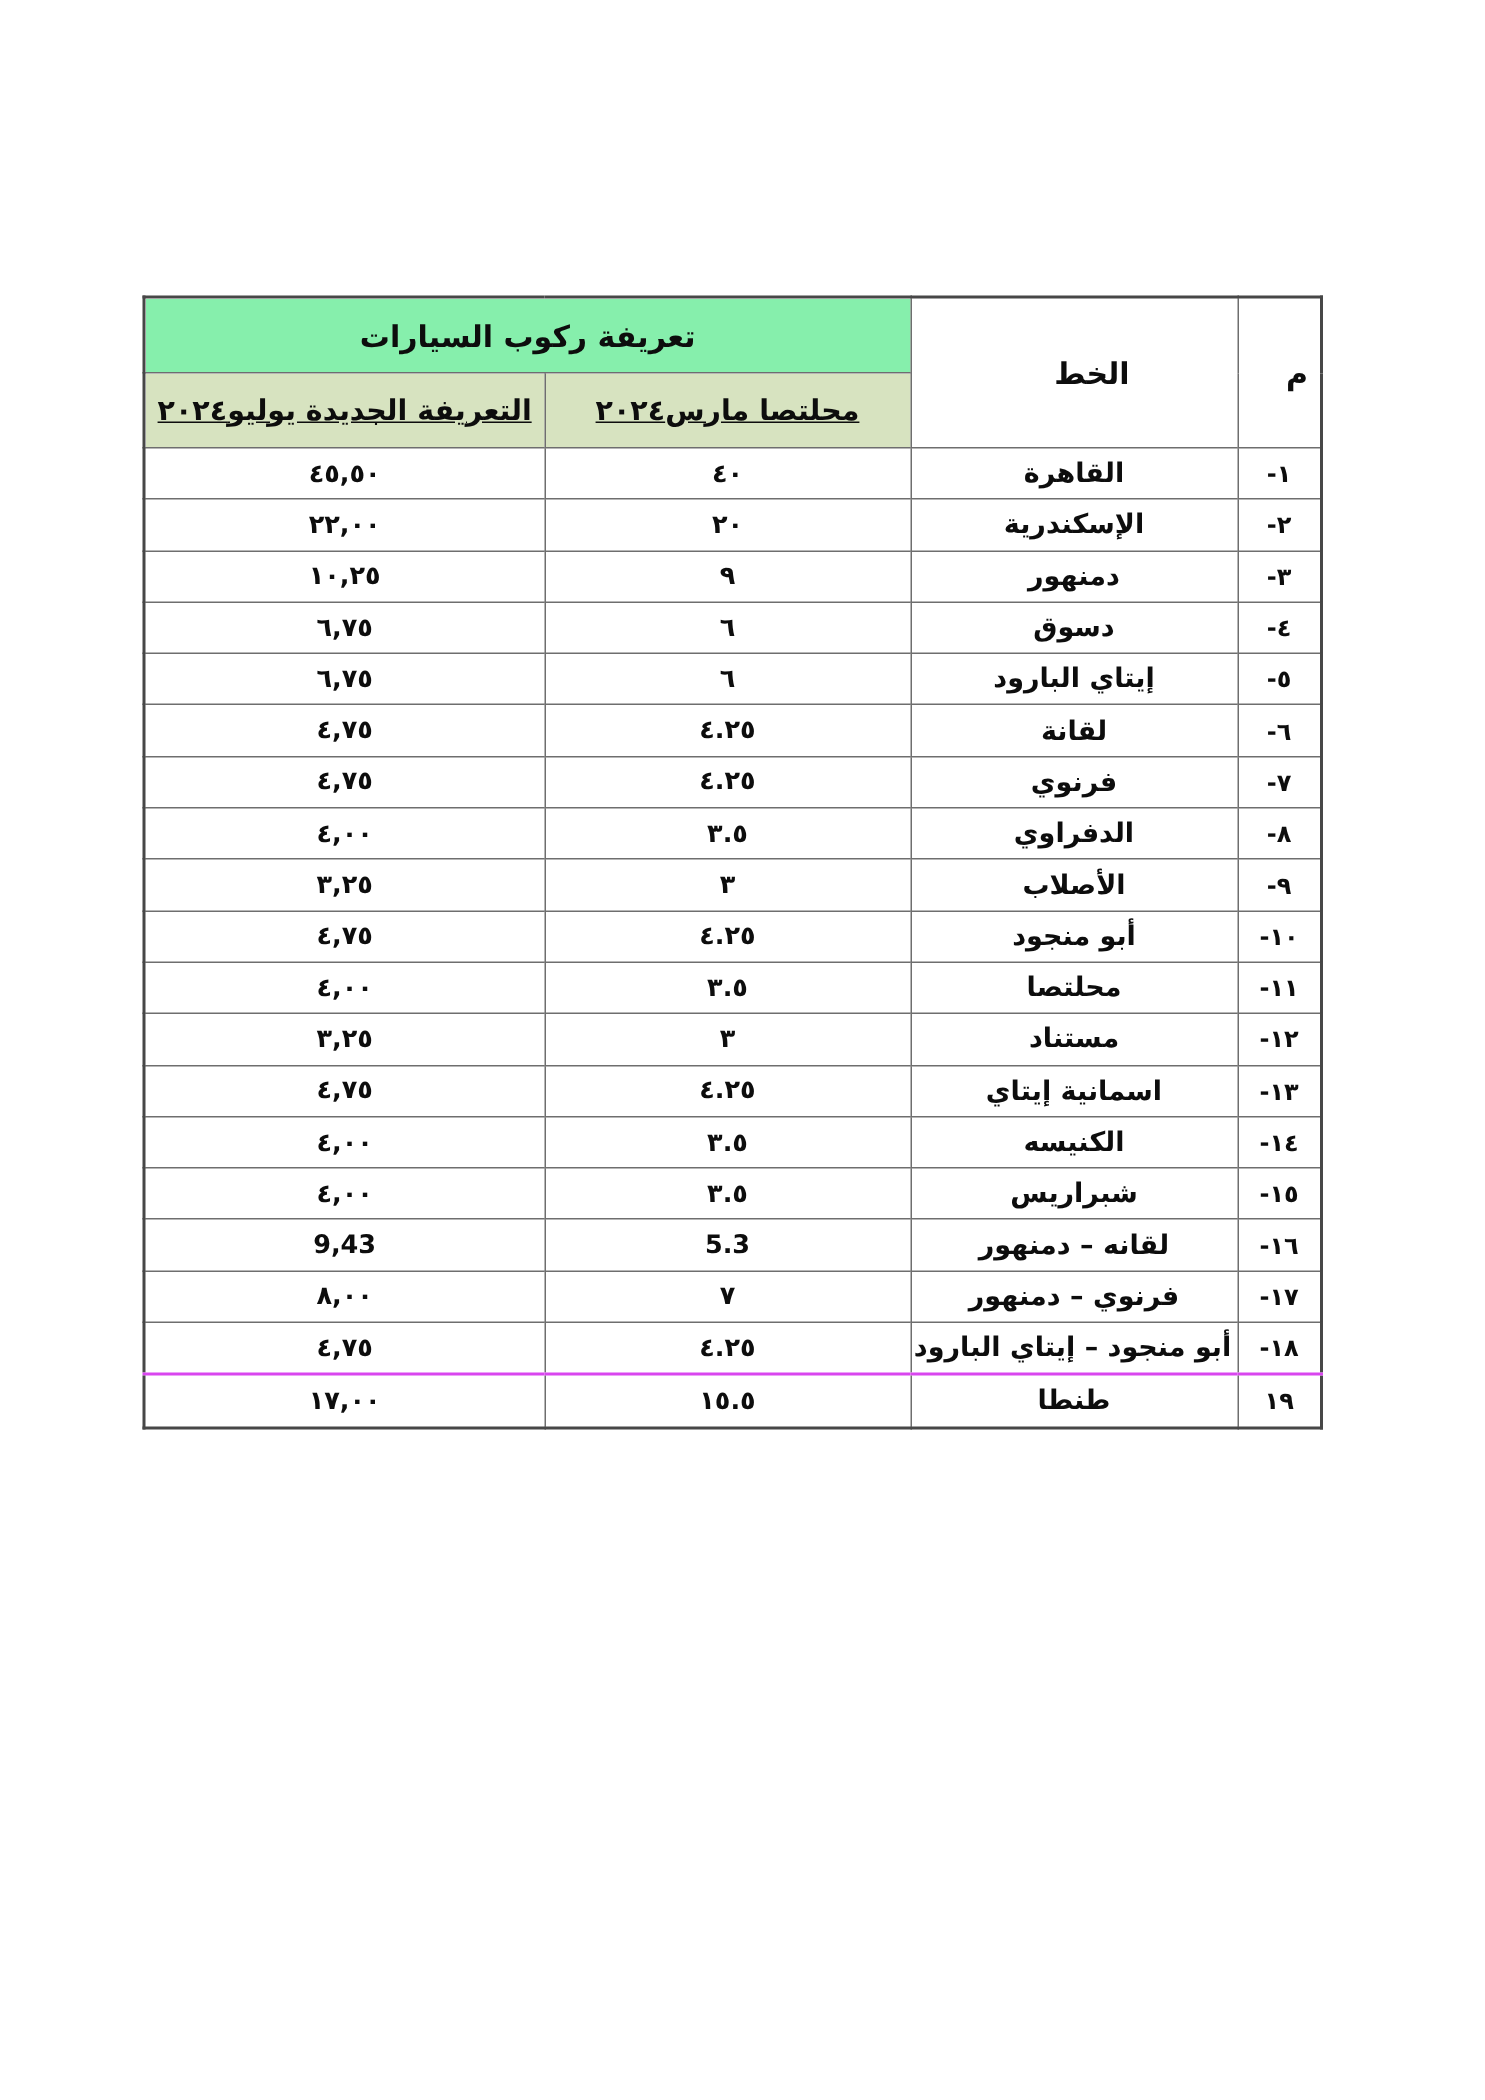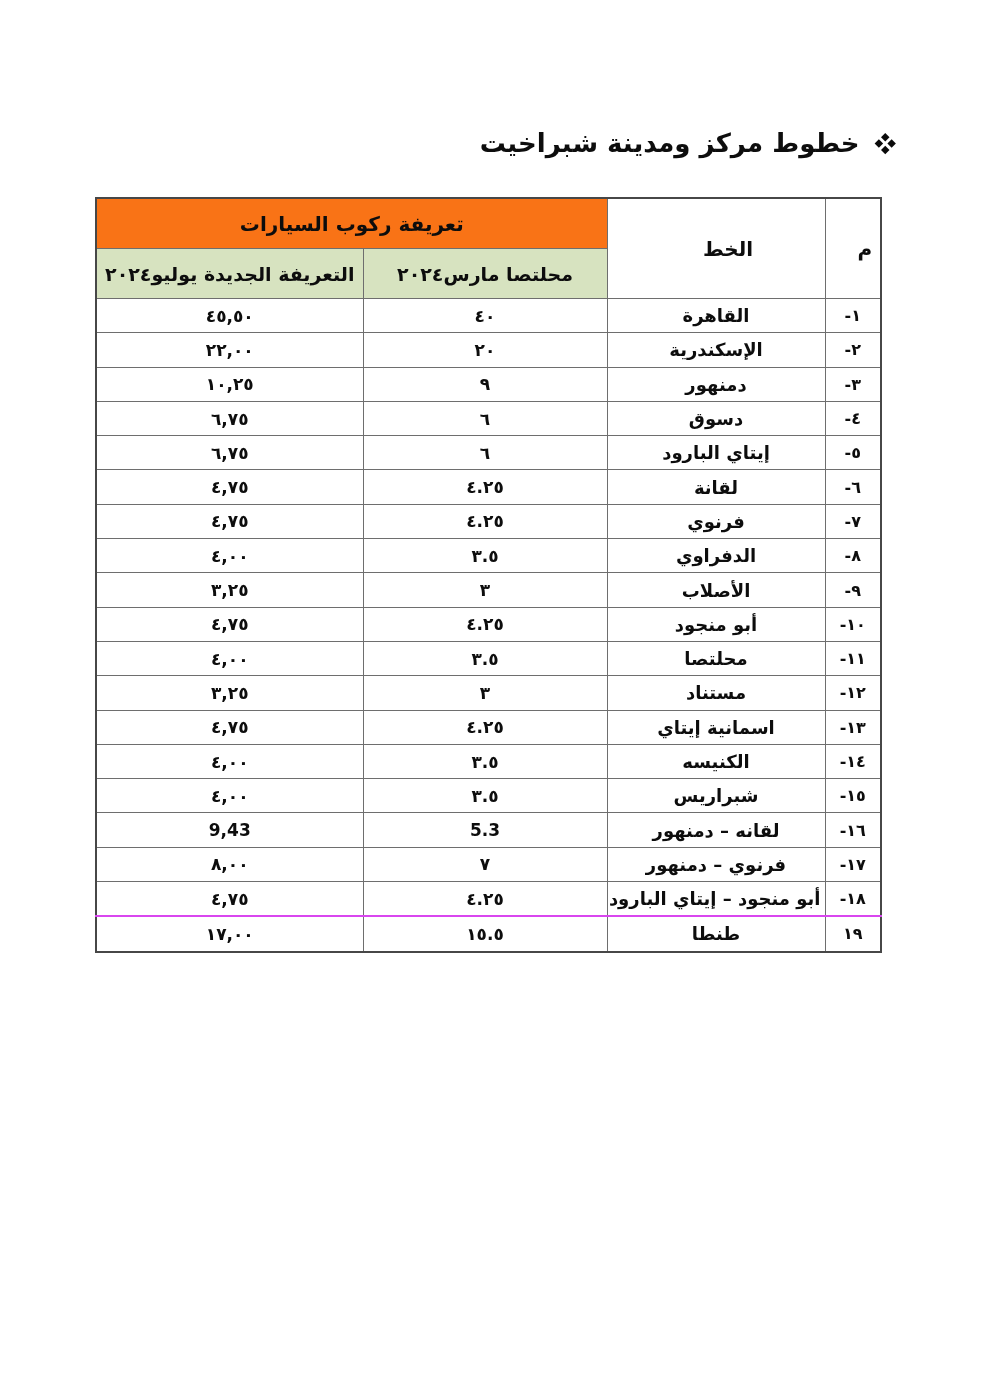--- a/index.html
+++ b/index.html
@@ -68,33 +68,34 @@
     text-align: center;
     vertical-align: middle;
     color: #0d0d0d;
     font-weight: 700;
     padding: 0 4px;
     overflow: hidden;
     white-space: nowrap;
   }
   thead th { height: 49px; }
   th.group-head {
-    background: #f97316;
+    background: #86efac;
     font-size: 20px;
     border-bottom: 1.6px solid #5a5a5a;
   }
   th.line-head, th.num-head {
     background: #ffffff;
     font-size: 20px;
     padding-left: 28px;
   }
   th.sub-head {
     background: #d7e3c0;
     font-size: 19px;
     border-bottom: 2px solid #4c4c4c;
+    text-decoration: underline;
   }
   tbody td {
     height: 33.3px;
     font-size: 17px;
     border-top: 1px solid #8d8d8d;
     border-bottom: 1px solid #8d8d8d;
   }
   tbody td.c-line { font-size: 18px; }
   tbody td.c-num  { font-size: 16px; }
   tbody tr:last-child td {
@@ -104,29 +105,20 @@
     text-decoration-thickness: 2px;
     text-underline-offset: 5px;
     margin-left: 38px;
   }
 </style>
 </head>
 <body>
 
 <div class="page">
 
-  <div class="title-row">
-    <span class="bullet">
-      <i></i>
-        <i></i>
-        <i></i>
-        <i></i>
-    </span>
-    <span class="title-text">خطوط مركز ومدينة شبراخيت</span>
-  </div>
 
   <table class="tariff">
     <colgroup>
       <col style="width:56px">
       <col style="width:218px">
       <col style="width:244px">
       <col style="width:267px">
     </colgroup>
     <thead>
       <tr>

